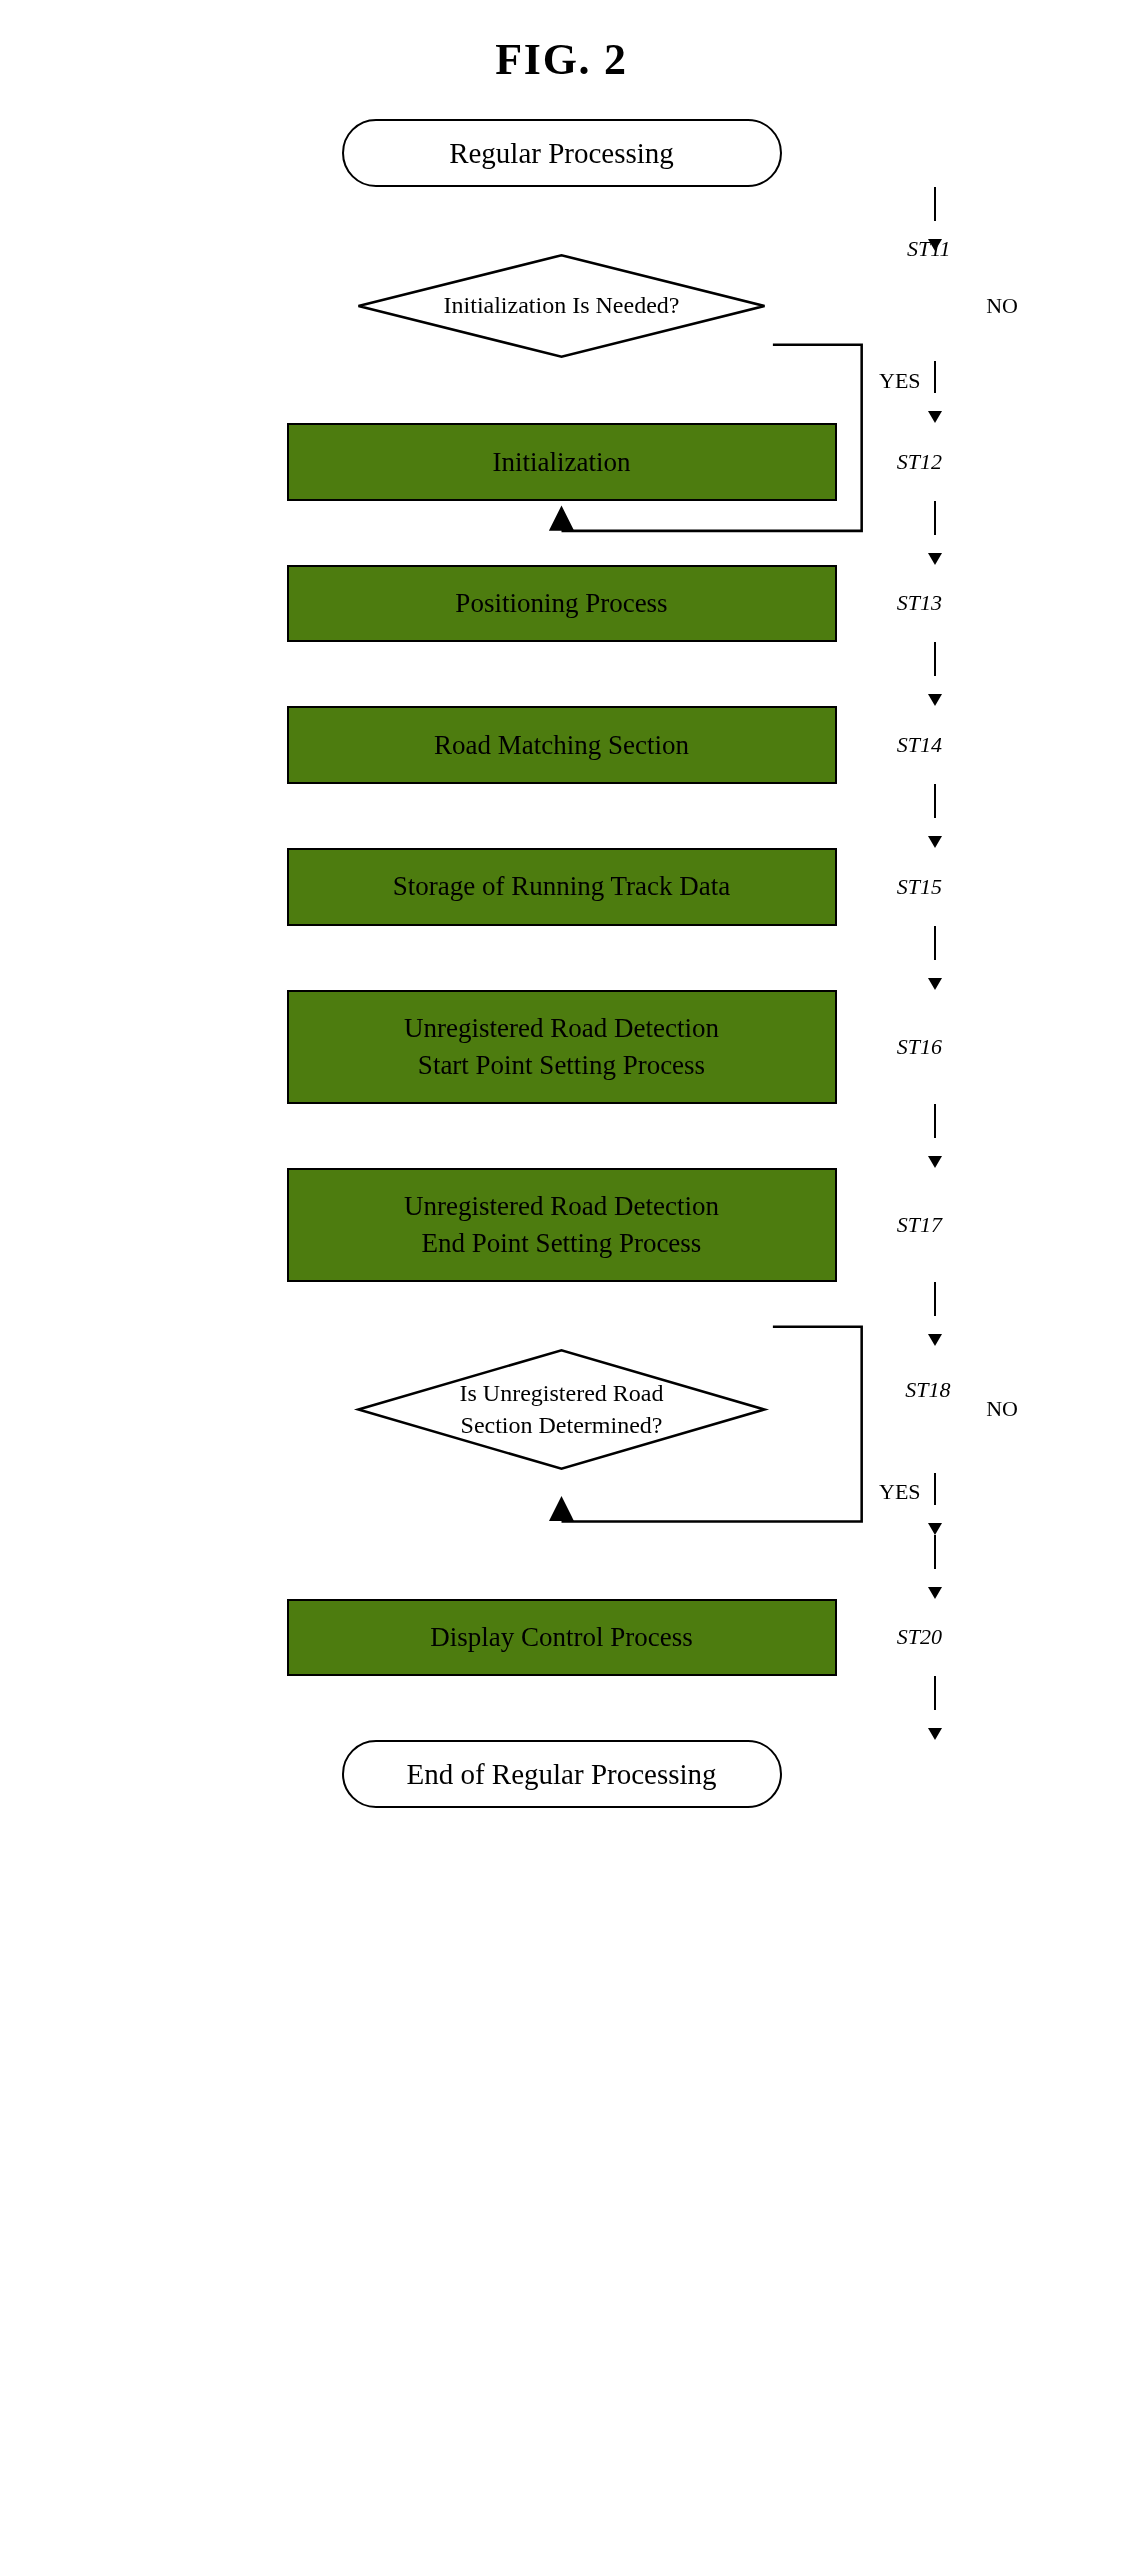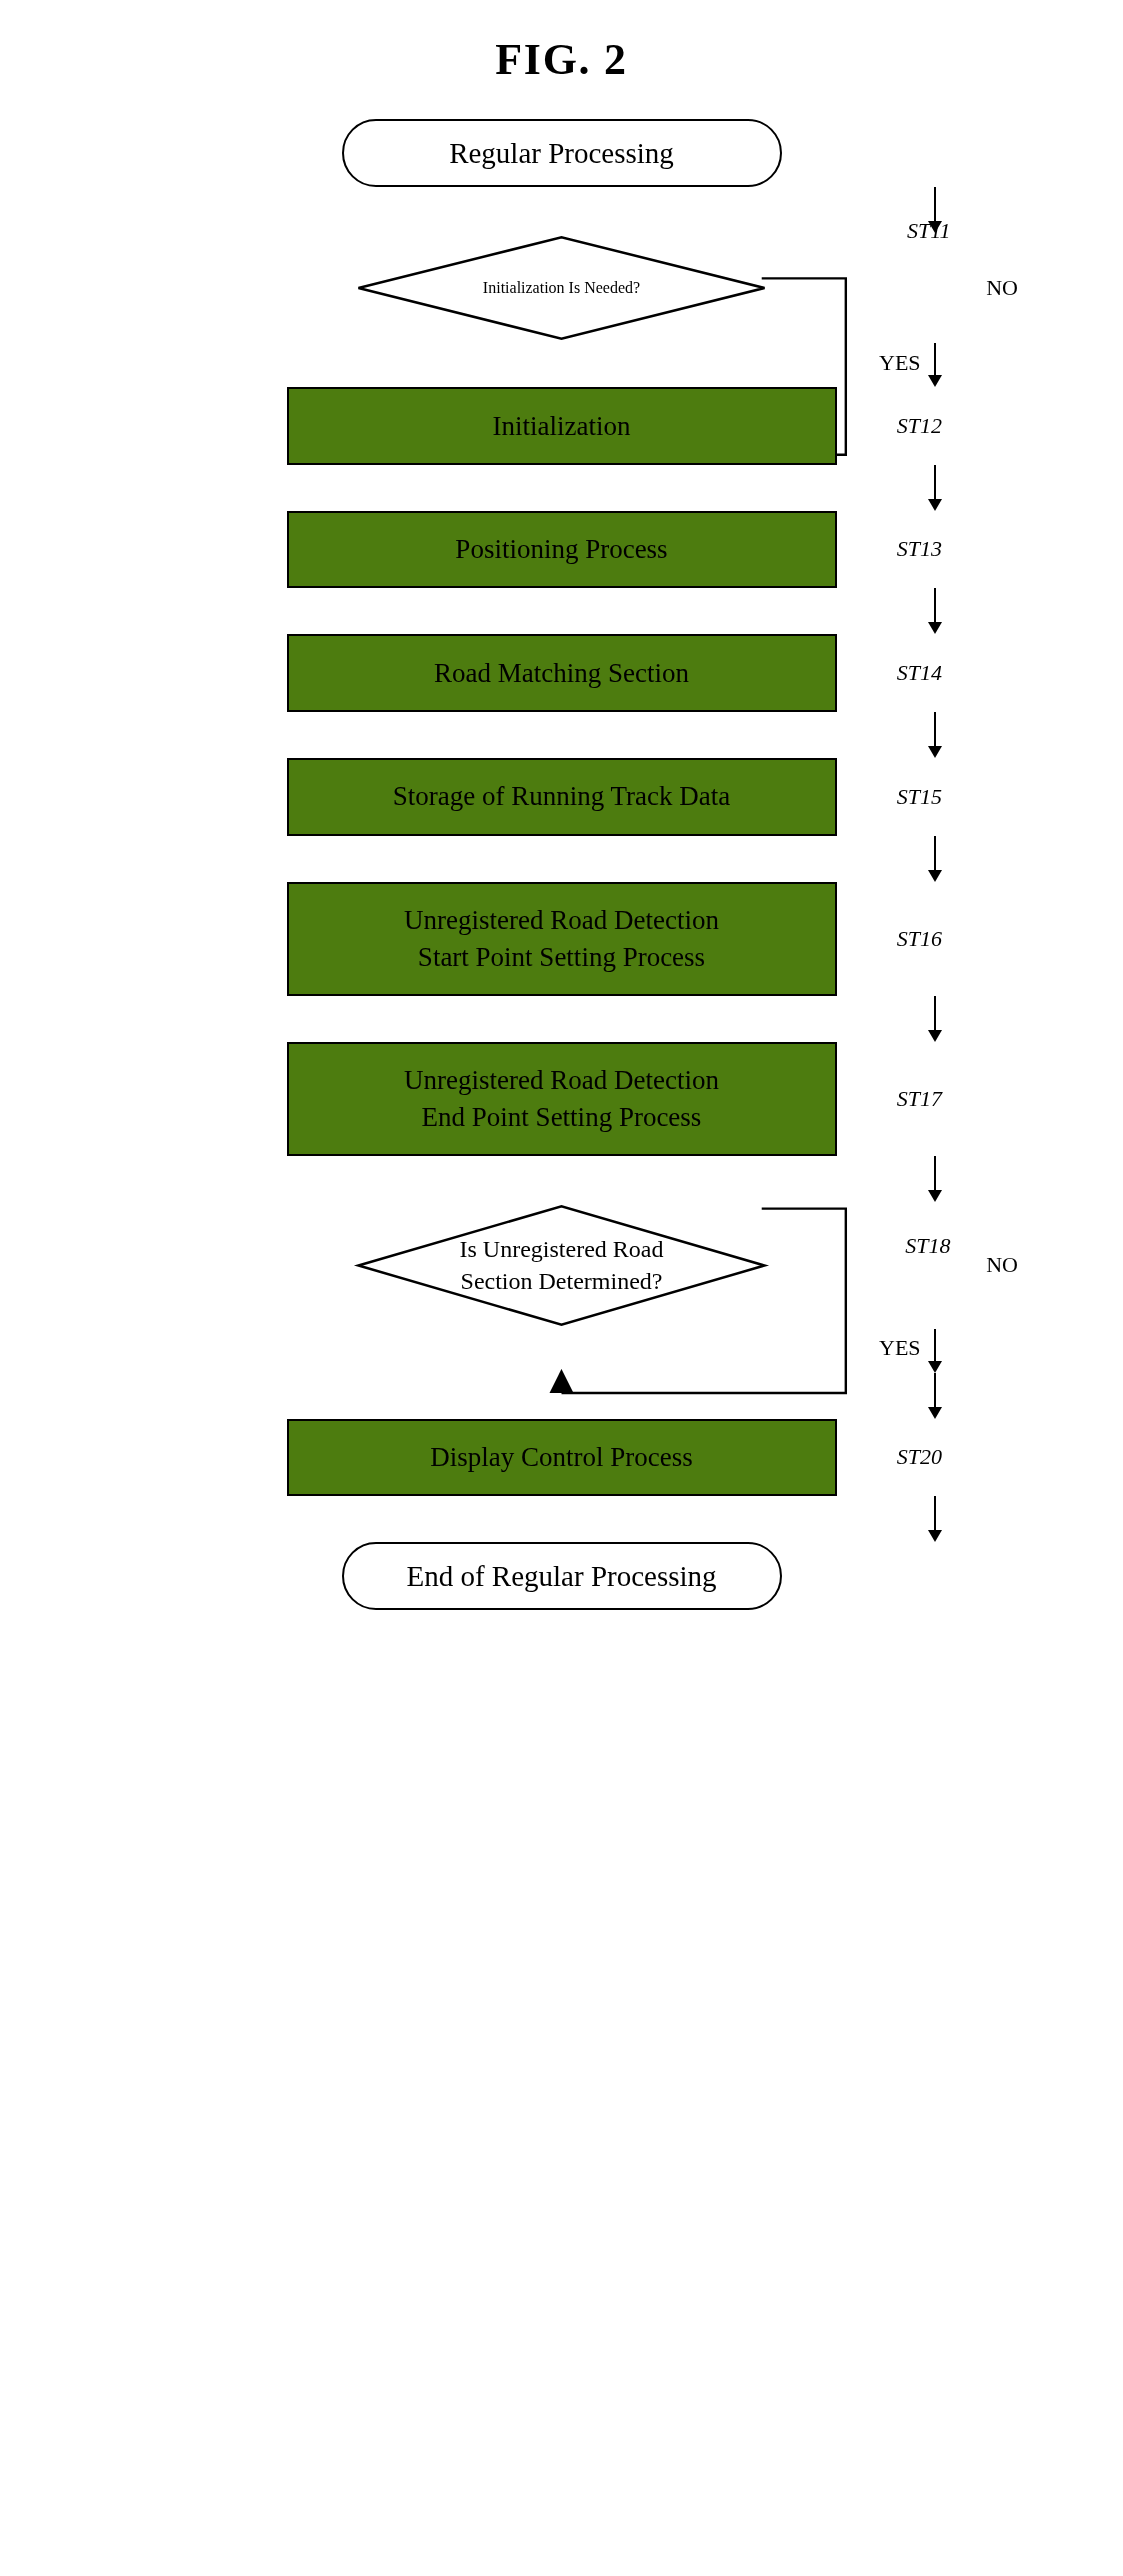--- a/index.html
+++ b/index.html
@@ -49,20 +49,21 @@
       justify-content: center;
       line-height: 1.35;
     }
 
     
     .arrow-down {
       display: flex;
       flex-direction: column;
       align-items: center;
       position: relative;
+      gap: 18px;
     }
 
     .arrow-line {
       width: 2.5px;
       background: #000;
     }
 
     .arrow-head-down {
       width: 0;
       height: 0;
@@ -128,21 +129,21 @@
     <div class="arrow-down">
       <div class="arrow-line" style="height:34px;"></div>
       <div class="arrow-head-down"></div>
     </div>
 
     <div class="step-row" style="position:relative;">
       <div style="position:relative; display:flex; align-items:center; justify-content:center;">
         <svg width="423" height="110" viewBox="0 0 500 130">
           <polygon points="10,65 250,5 490,65 250,125" fill="white" stroke="black" stroke-width="3"></polygon>
         </svg>
-        <div style="position:absolute; text-align:center; font-size:16px; line-height:1.3; width:288px;">Initialization Is Needed?</div>
+        <div style="position:absolute; text-align:center; font-size:24px; line-height:1.3; width:288px;">Initialization Is Needed?</div>
       </div>
       <div style="position:absolute; right:-8.5px; top:-15px;" class="step-label">ST11</div>
 
       <div style="position:absolute; right:-76px; top:50%; transform:translateY(-50%); font-size:22px;">NO</div>
     </div>
 
     <div class="arrow-down" style="position:relative;">
       <div class="arrow-line" style="height:32px;"></div>
       <div class="arrow-head-down"></div>
       <div style="position:absolute; left:-49px; top:6.8px; font-size:22px;">YES</div>

